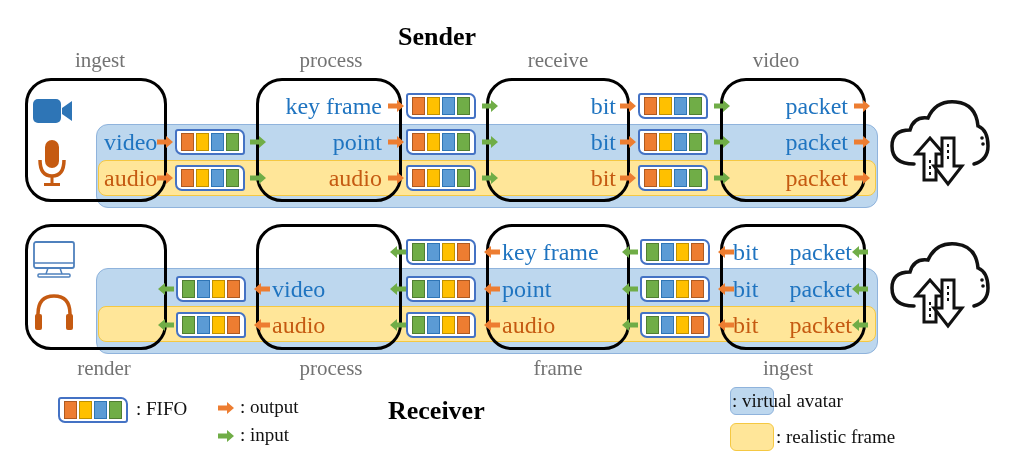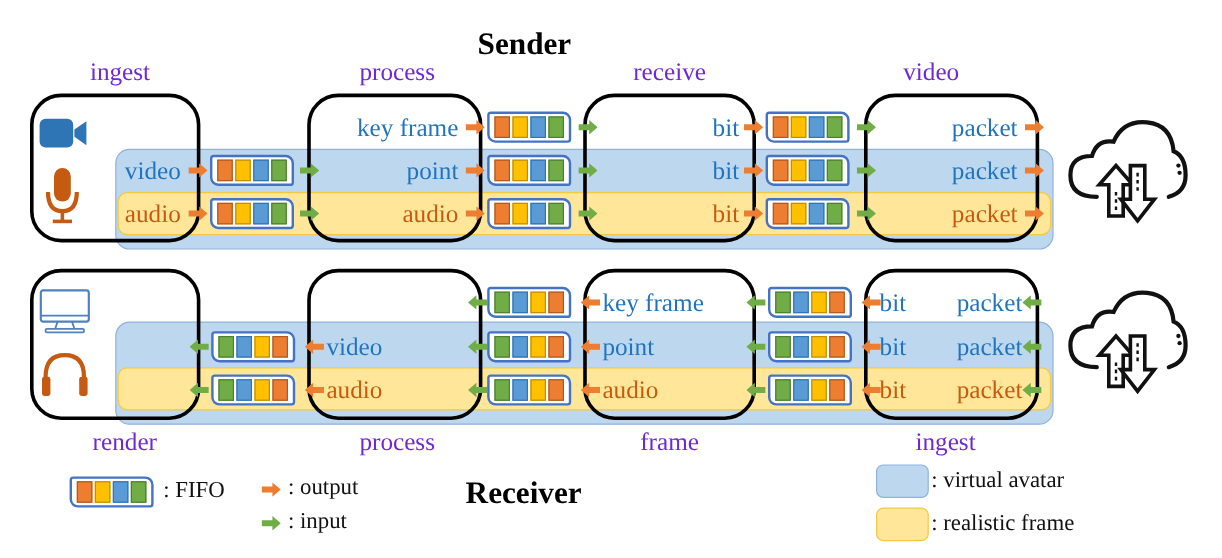--- a/index.html
+++ b/index.html
@@ -1,24 +1,24 @@
 <!DOCTYPE html>
 <html><head>
 <meta charset="utf-8">
 <style>
   html, body { margin:0; padding:0; background:#ffffff; }
   body { width:1018px; height:465px; position:relative; overflow:hidden;
          font-family:"Liberation Serif", "DejaVu Serif", serif; }
   .abs { position:absolute; }
   .title { font-weight:bold; font-size:26px; color:#000; }
-  .stage-label { font-size:21px; color:#6d28d9; text-align:center; width:160px; }
+  .stage-label { font-size:21px; color:#737373; text-align:center; width:160px; }
   .box { position:absolute; border:3px solid #000; border-radius:26px; box-sizing:border-box; background:transparent; }
   .band-blue { position:absolute; background:#bdd7ee; border:1.5px solid #8fb3dc; border-radius:12px; box-sizing:border-box; }
   .band-yellow { position:absolute; background:#ffe699; border:1.5px solid #f5c842; border-radius:8px; box-sizing:border-box; }
-  .lbl { position:absolute; font-size:21px; line-height:24px; white-space:nowrap;text-align:right; }
+  .lbl { position:absolute; font-size:24px; line-height:24px; white-space:nowrap;text-align:right; }
   .blue { color:#1f74c0; }
   .orange { color:#c55a11; }
   .fifo { position:absolute; width:70px; height:26px; box-sizing:border-box;
           border:2px solid #4472c4; border-radius:3px 7px 3px 7px; background:#fff;
           display:flex; align-items:center; justify-content:center; gap:2px; padding:0 2px; }
   .cell { width:13px; height:18px; box-sizing:border-box; border:1.5px solid; }
   .arrow { position:absolute; width:16px; height:12px; }
   .legend-text { position:absolute; font-size:19px; color:#111; white-space:nowrap; }
   .swatch { position:absolute; width:44px; height:28px; border-radius:6px; box-sizing:border-box; }
 </style>
@@ -357,15 +357,15 @@
       <path d="M0 3.5 L9 3.5 L9 0 L16 6 L9 12 L9 8.5 L0 8.5 Z" fill="#ed7d31"></path>
     </svg>
     <svg class="arrow" width="16" height="12" viewBox="0 0 16 12" style="left: 218px; top: 430px;">
       <path d="M0 3.5 L9 3.5 L9 0 L16 6 L9 12 L9 8.5 L0 8.5 Z" fill="#70ad47"></path>
     </svg>
   </div>
 <div class="legend-text" style="left:240px;top:396px;">: output</div>
 <div class="legend-text" style="left:240px;top:424px;">: input</div>
 
 <div class="swatch" style="left:730px;top:387px;background:#bdd7ee;border:1.5px solid #8fb3dc;"></div>
-<div class="legend-text" style="left:776px;top:390px;">: virtual avatar</div>
+<div class="legend-text" style="left:732px;top:390px;">: virtual avatar</div>
 <div class="swatch" style="left:730px;top:423px;background:#ffe699;border:1.5px solid #f5c842;"></div>
 <div class="legend-text" style="left:776px;top:426px;">: realistic frame</div>
 
 </body></html>

